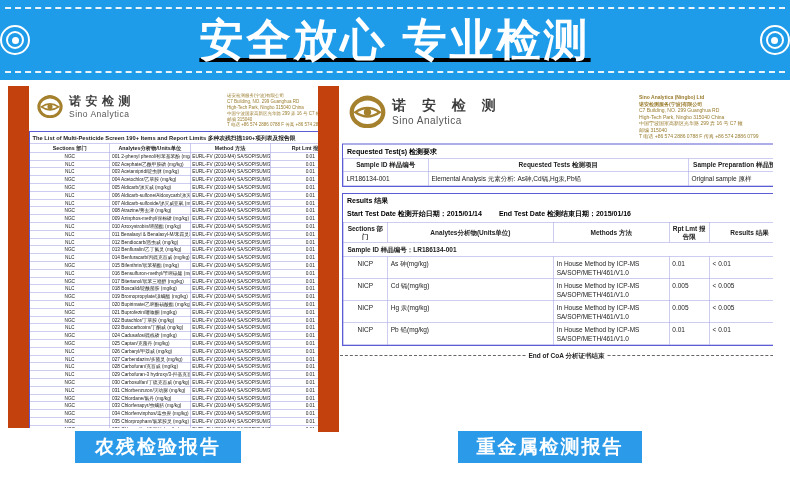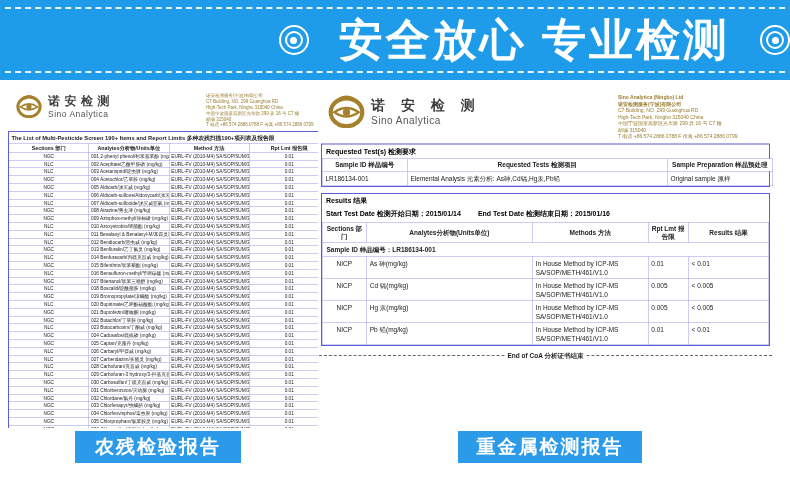--- a/index.html
+++ b/index.html
@@ -4,28 +4,28 @@
 <style>
   * { margin:0; padding:0; box-sizing:border-box; }
   html,body { background:#ffffff; }
   body { font-family:"Liberation Sans","DejaVu Sans",sans-serif; }
   .stage { position:relative; width:790px; height:481px; background:#fff; overflow:hidden; }
 
   
   .banner { position:absolute; left:0; top:0; width:790px; height:80px; background:#1e9ce9; }
   .banner .dash { position:absolute; left:5px; right:5px; border-top:2px dashed rgba(255,255,255,.9); }
   .dash-top { top:7px; } .dash-bottom { bottom:7px; }
-  .banner-content { height:100%; display:flex; align-items:center; justify-content:flex-end; gap:30px; }
+  .banner-content { height:100%; display:flex; align-items:center; justify-content:space-between; gap:30px;text-decoration:underline; }
   .banner-title { color:#fff; font-size:44px; font-weight:bold; letter-spacing:3px; white-space:nowrap; }
   .ring { width:30px; height:30px; border:2px solid #fff; border-radius:50%; display:flex; align-items:center; justify-content:center; flex:0 0 auto; }
   .ring-mid { width:18px; height:18px; border:2px solid #fff; border-radius:50%; display:flex; align-items:center; justify-content:center; }
   .ring-dot { width:7px; height:7px; background:#fff; border-radius:50%; }
 
   
-  .doc { position:absolute; background:#c2410c; overflow:hidden; }
+  .doc { position:absolute; background:#c2410c; overflow:hidden;padding-left:21px; }
   .doc-inner { transform:scale(0.5); transform-origin:0 0; background:#fff; }
   .doc-head { display:flex; justify-content:space-between; align-items:flex-start; }
   .logo-row { display:flex; align-items:center; gap:10px; }
   .logo-text-cn { font-size:24px; color:#3a3a3a; letter-spacing:9px; font-weight:bold; white-space:nowrap; }
   .logo-text-en { font-size:17px; color:#555; letter-spacing:1px; }
   .addr { color:#9a7c2e; font-size:9px; line-height:1.3; text-align:left; }
   .addr .b { font-weight:bold; }
   table { border-collapse:collapse; width:100%; table-layout:fixed; }
   .blue-border { border:2px solid #5c5cd6; }
   td,th { border:1px solid #9b9be2; color:#222; overflow:hidden; white-space:nowrap; }

